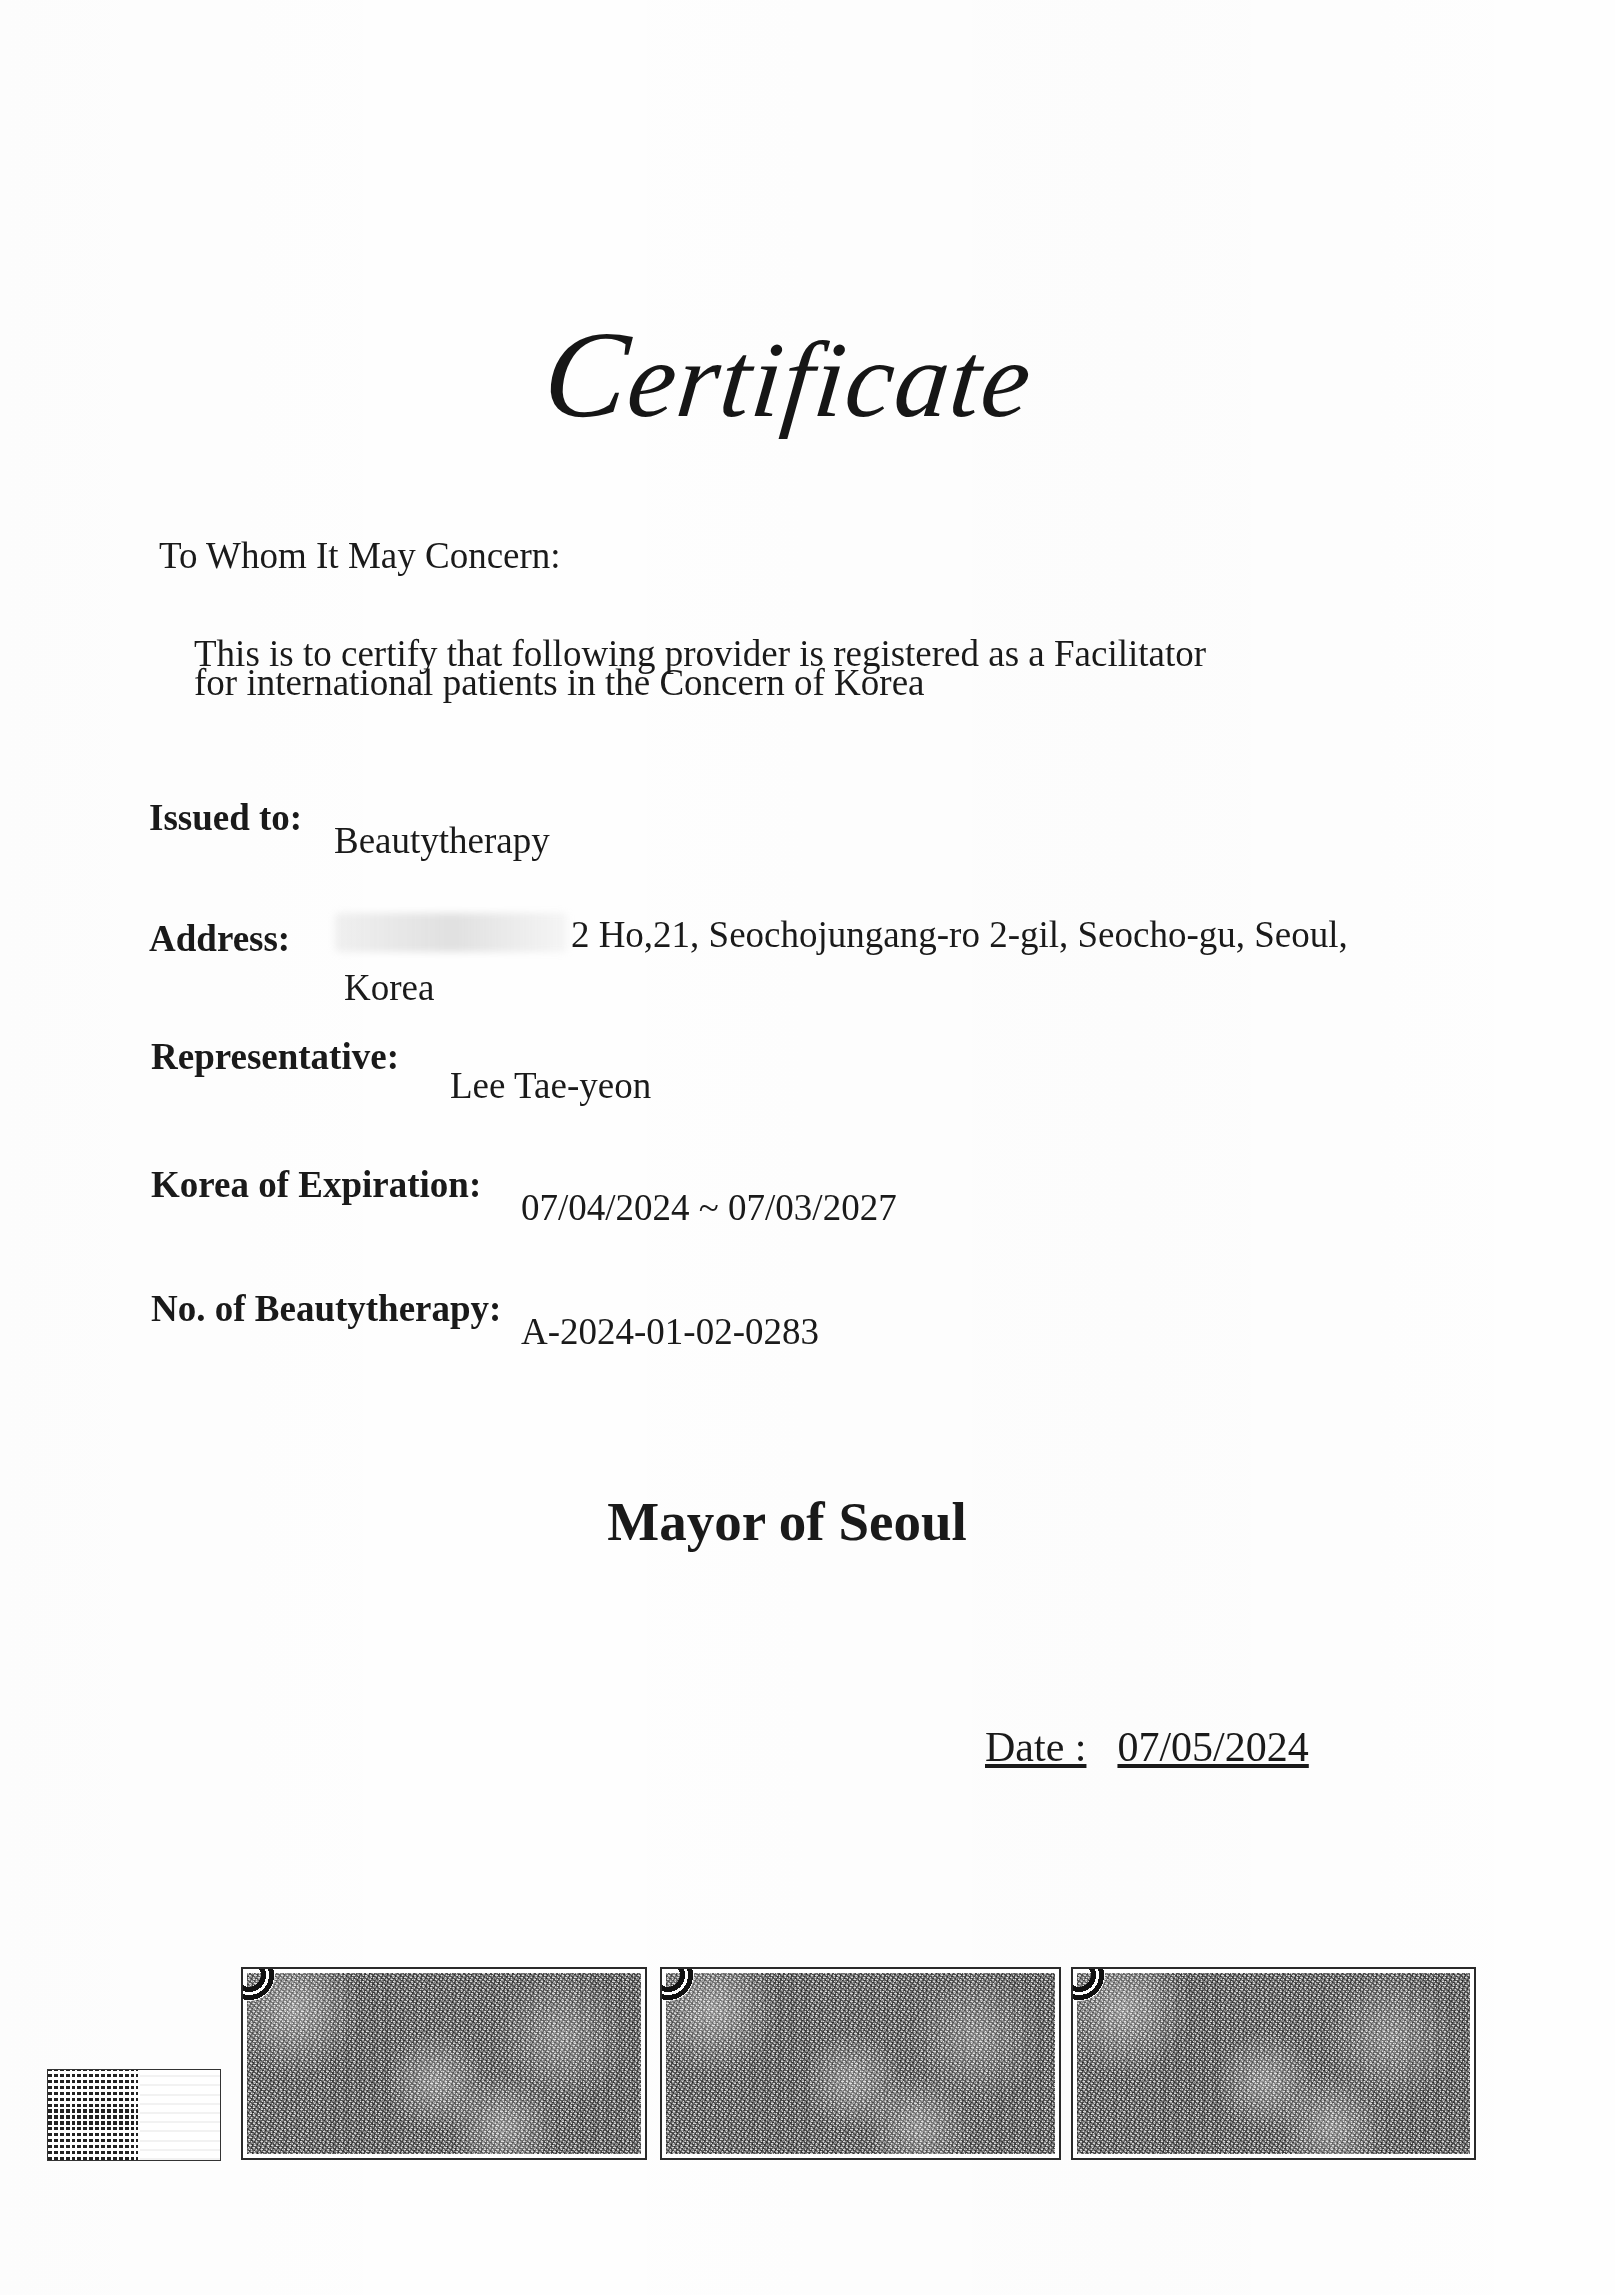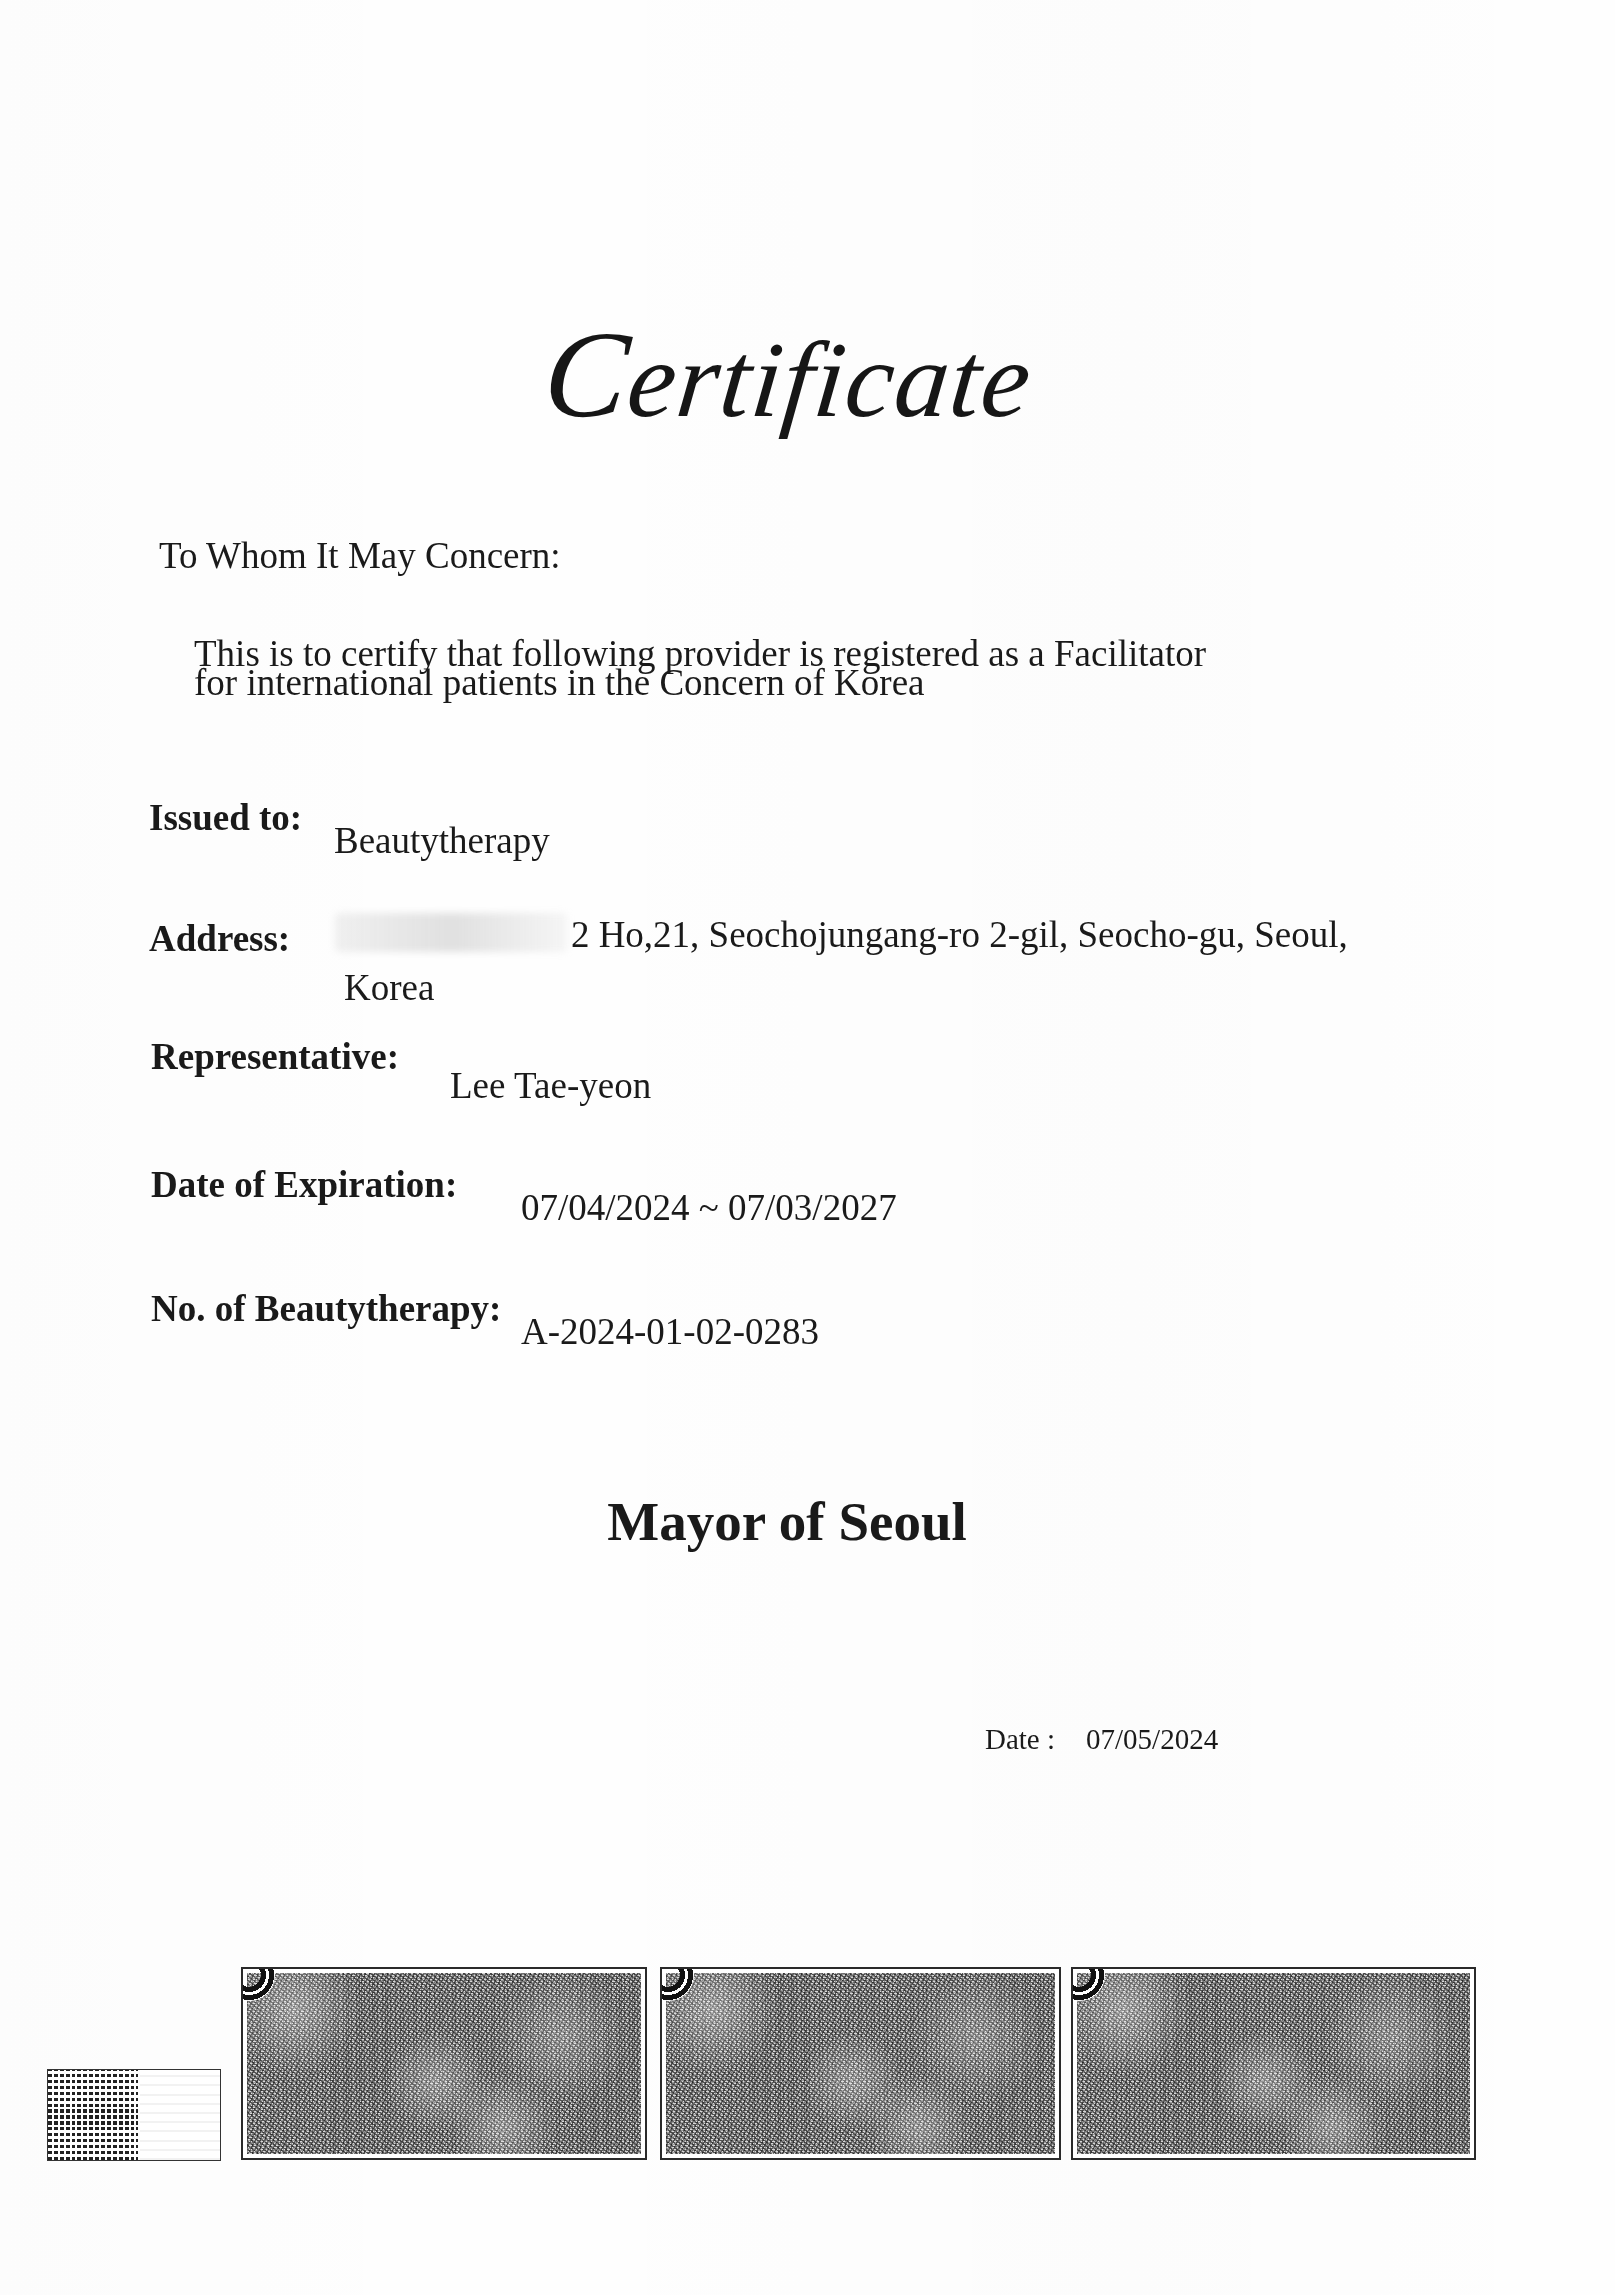--- a/index.html
+++ b/index.html
@@ -92,21 +92,22 @@
       left: 0; right: 0;
       top: 1490px;
       text-align: center;
       font-weight: bold;
       font-size: 55px;
       transform: translateX(-21px);
     }
 
     .issue-date {
       left: 985px; top: 1723px;
-      font-size: 29px;
+      font-size: 42px;
+      text-decoration: underline;
     }
     .issue-date .gap { display: inline-block; width: 31px; }
 
     
     .small-code {
       position: absolute;
       left: 47px; top: 2069px;
       width: 172px; height: 90px;
       border: 1.3px solid #333;
       background: #fff;
@@ -191,21 +192,21 @@
     <div class="abs field-value address-line1"><span class="redacted" title="[redacted]"></span><span>2 Ho,21, Seochojungang-ro 2-gil, Seocho-gu, Seoul,</span></div>
     <div class="abs field-value address-line2">Korea</div>
   </div>
 
   <div class="row-rep">
     <div class="abs field-label">Representative:</div>
     <div class="abs field-value">Lee Tae-yeon</div>
   </div>
 
   <div class="row-exp">
-    <div class="abs field-label">Date of Expiration:</div>
+    <div class="abs field-label">Korea of Expiration:</div>
     <div class="abs field-value">07/04/2024 ~ 07/03/2027</div>
   </div>
 
   <div class="row-reg">
     <div class="abs field-label">No. of Beautytherapy:</div>
     <div class="abs field-value">A-2024-01-02-0283</div>
   </div>
 
   <div class="abs issuer">Mayor of Seoul</div>
 

